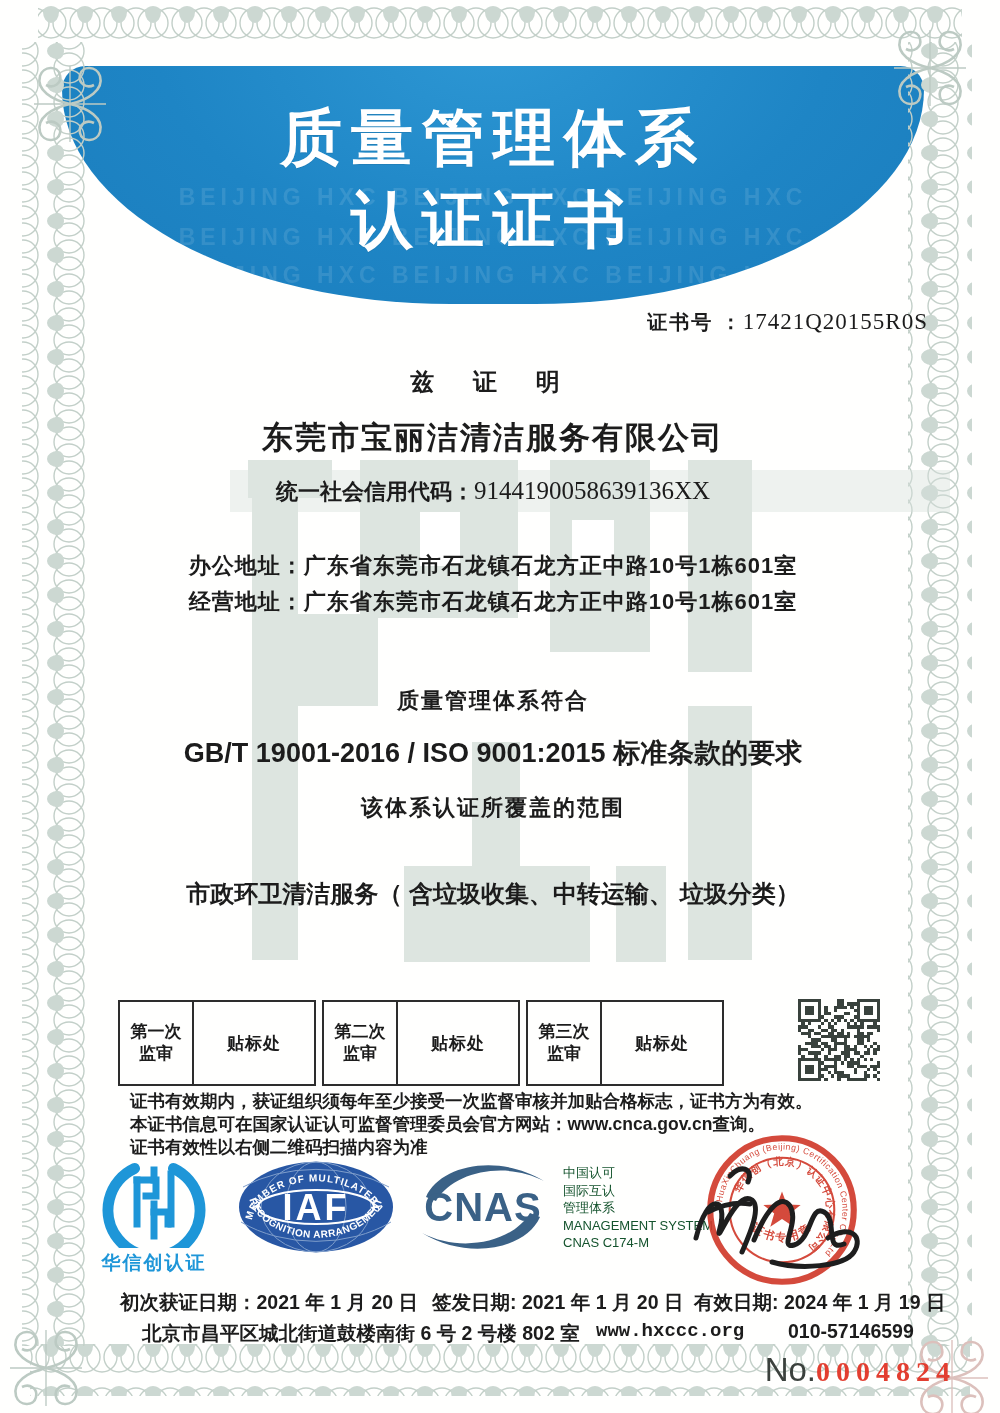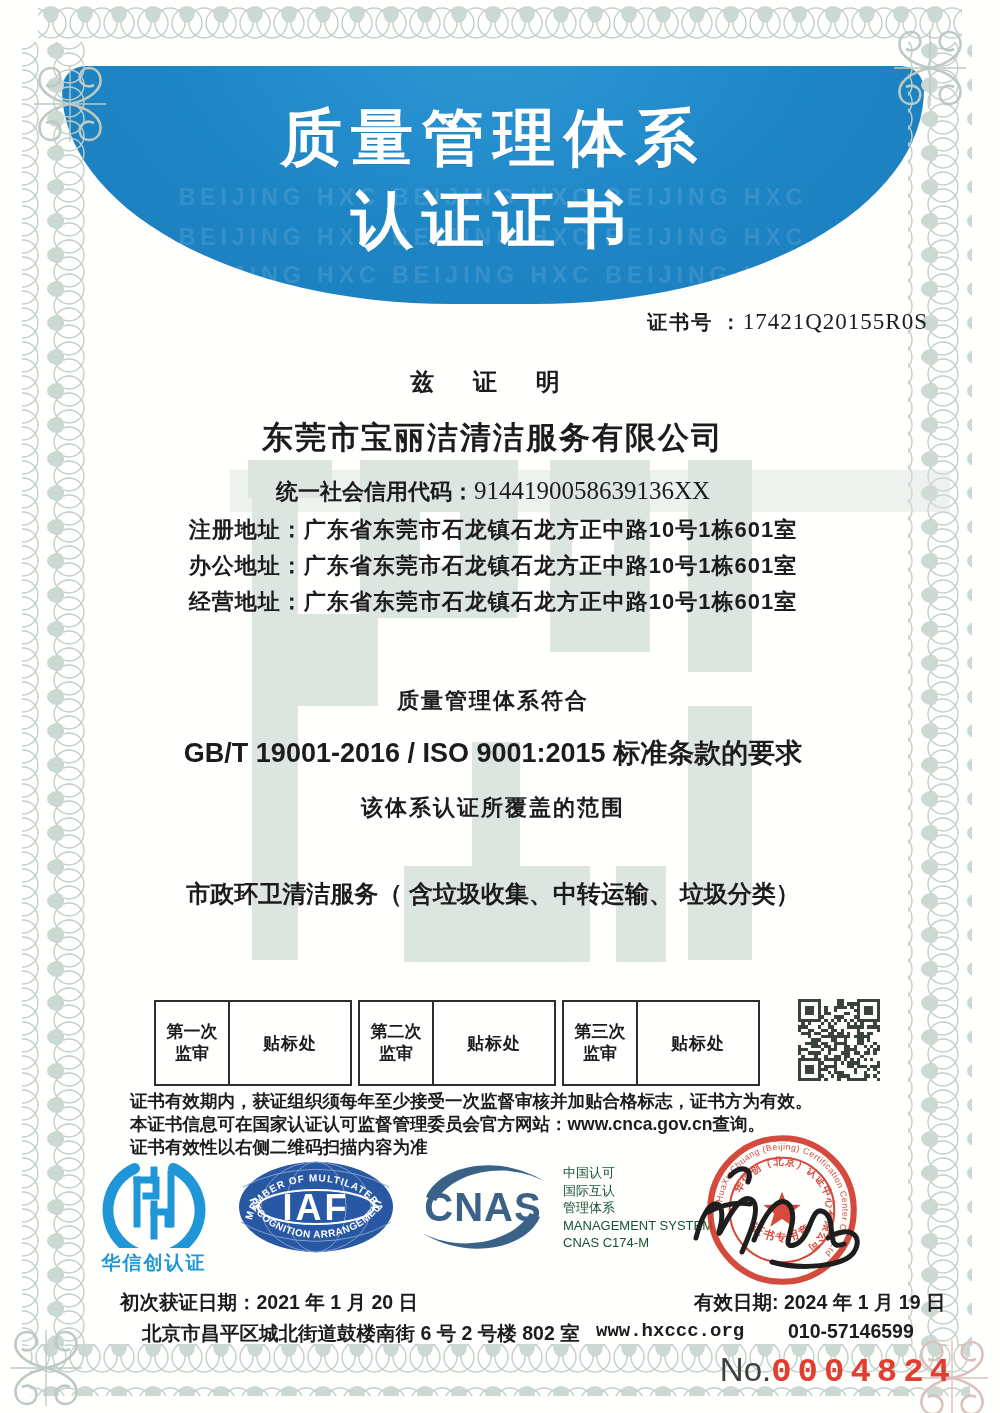--- a/index.html
+++ b/index.html
@@ -34,36 +34,36 @@
   .credit .lbl{font-weight:700;}
   .credit .val{font-family:"Liberation Serif",serif;font-size:25px;}
   .addr{font-size:22px;font-weight:700;letter-spacing:1px;z-index:3;}
   .postcode{top:620px;font-size:22px;font-weight:700;z-index:3;}
   .conform{top:686px;font-size:22px;font-weight:700;letter-spacing:2px;z-index:3;}
   .standard{top:735px;font-size:27px;font-weight:700;z-index:3;}
   .scope-intro{top:793px;font-size:22px;font-weight:700;letter-spacing:2px;z-index:3;}
   .scope-value{top:878px;font-size:24px;font-weight:700;z-index:3;}
 
   .audit-box{top:1000px;height:82px;width:194px;border:2px solid #2d2d2d;display:flex;
-    background:transparent;z-index:3;margin-left:36px;}
+    background:transparent;z-index:3;}
   .audit-left{width:72px;border-right:2px solid #2d2d2d;display:flex;flex-direction:column;
     align-items:center;justify-content:center;font-size:17px;font-weight:700;line-height:22px;}
   .audit-right{flex:1;display:flex;align-items:center;justify-content:center;
     font-size:17px;font-weight:700;letter-spacing:1px;}
 
   .notes{left:118px;top:1090px;font-size:17.5px;font-weight:700;line-height:23px;z-index:3;margin-left:12px;}
 
   .cnas-block{left:563px;top:1164px;font-size:13px;line-height:17.5px;color:#14532d;z-index:3;}
   .dates{top:1289px;font-size:19.5px;font-weight:700;z-index:4;white-space:nowrap;}
   .addr-row{top:1320px;font-size:19.5px;font-weight:700;z-index:4;white-space:nowrap;}
   .web{font-family:"Liberation Mono",monospace;font-size:19px;}
   .serial{top:1351px;right:44px;z-index:5;white-space:nowrap;}
   .serial .pfx{color:#3b413d;font-size:33px;font-family:"Liberation Sans",sans-serif;}
-  .serial .num{color:#e23e30;font-size:34px;font-weight:700;letter-spacing:6px;
-    font-family:Liberation Mono, monospace;}
+  .serial .num{color:#e23e30;font-size:28px;font-weight:700;letter-spacing:6px;
+    font-family:Liberation Serif, serif;}
   svg text{font-family:"Liberation Sans",sans-serif;}
 </style>
 </head>
 <body>
 
 <div class="page">
 
   <svg class="abs" width="1000" height="1413" style="left:0;top:0;z-index:1;">
     <defs>
       <pattern id="laceH" width="34" height="46" patternUnits="userSpaceOnUse">
@@ -125,23 +125,20 @@
   <div class="abs title" style="top:178px;">认证证书</div>
 
   <div class="abs certno">
     <span class="lbl">证书号 ：</span><span class="val">17421Q20155R0S</span>
   </div>
 
   <div class="abs ctr attest">兹 证 明</div>
   <div class="abs ctr company">东莞市宝丽洁清洁服务有限公司</div>
   <div class="abs ctr credit">
     <span class="lbl">统一社会信用代码：</span><span class="val">9144190058639136XX</span>
-  </div>
-  <div class="abs ctr addr" style="top:515px;">
-    <span>注册地址：</span><span>广东省东莞市石龙镇石龙方正中路10号1栋601室</span>
   </div>
   <div class="abs ctr addr" style="top:551px;">
     <span>办公地址：</span><span>广东省东莞市石龙镇石龙方正中路10号1栋601室</span>
   </div>
   <div class="abs ctr addr" style="top:587px;">
     <span>经营地址：</span><span>广东省东莞市石龙镇石龙方正中路10号1栋601室</span>
   </div>
   <div class="abs ctr conform">质量管理体系符合</div>
   <div class="abs ctr standard">GB/T 19001-2016 / ISO 9001:2015 标准条款的要求</div>
   <div class="abs ctr scope-intro">该体系认证所覆盖的范围</div>
@@ -579,20 +576,23 @@
       <path d="M30,66 C46,58 60,56 72,58"></path>
       <path d="M76,94 C90,60 104,48 112,60 C122,76 100,104 116,99 C134,93 132,58 146,66 C160,74 146,106 166,98"></path>
       <path d="M150,92 C172,78 186,90 176,106 C166,121 122,124 94,116"></path>
       <path d="M52,30 C62,18 76,22 70,36"></path>
     </g>
   </svg>
 
   <div class="abs dates" style="left:120px;">
     <span>初次获证日期：</span><span>2021 年 1 月 20 日</span>
   </div>
+  <div class="abs dates" style="left:432px;">
+    <span>签发日期: </span><span>2021 年 1 月 20 日</span>
+  </div>
   <div class="abs dates" style="left:694px;">
     <span>有效日期: </span><span>2024 年 1 月 19 日</span>
   </div>
 
   <div class="abs addr-row" style="left:142px;">北京市昌平区城北街道鼓楼南街 6 号 2 号楼 802 室</div>
   <div class="abs addr-row web" style="left:596px;">www.hxccc.org</div>
   <div class="abs addr-row" style="left:788px;">010-57146599</div>
 
   <div class="abs serial">
     <span class="pfx">No.</span><span class="num">0004824</span>

